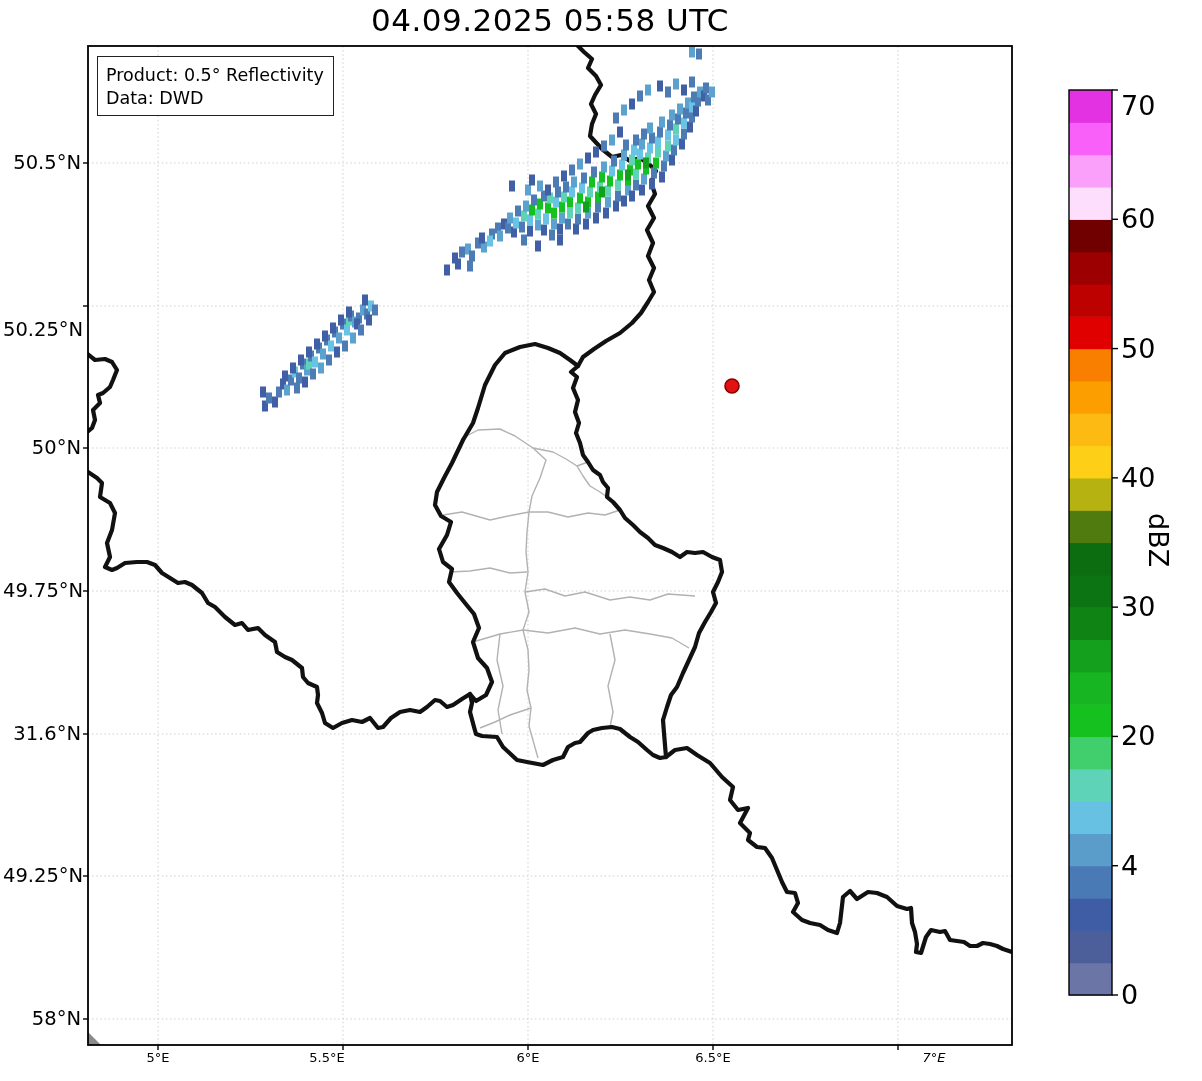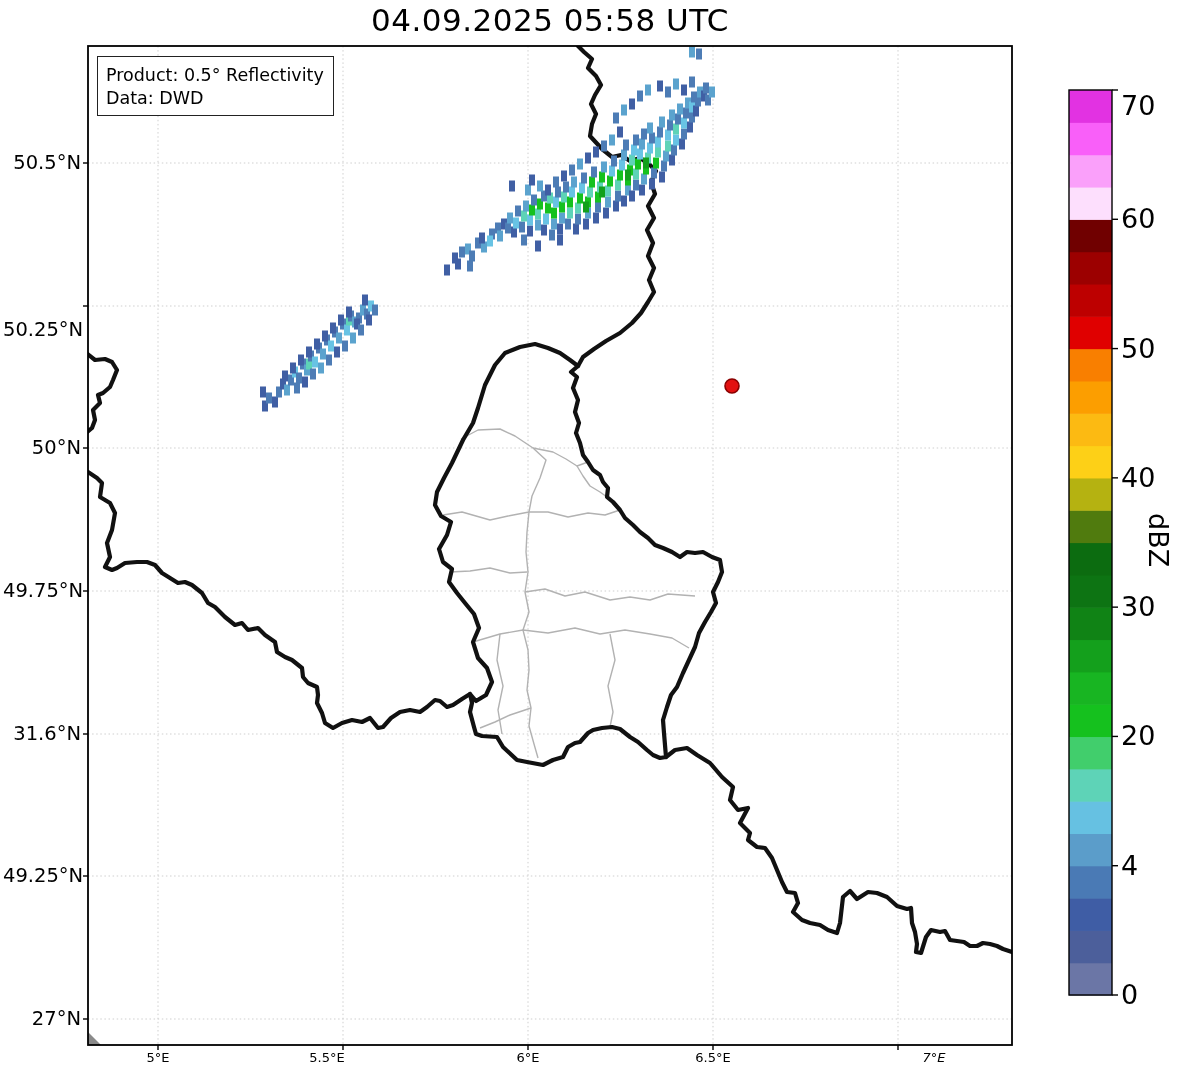--- a/index.html
+++ b/index.html
@@ -341,21 +341,21 @@
       <div class="xlab" style="left: 272px;">5.5°E</div>
       <div class="xlab" style="left: 473px;">6°E</div>
       <div class="xlab" style="left: 658px;">6.5°E</div>
       <div class="xlab" style="left: 879px; font-style: italic;">7°E</div>
       <div class="ylab" style="top: 151px;">50.5°N</div>
       <div class="ylab" style="top: 294px; margin-top: 24px;">50.25°N</div>
       <div class="ylab" style="top: 436px;">50°N</div>
       <div class="ylab" style="top: 579px;">49.75°N</div>
       <div class="ylab" style="top: 722px;">31.6°N</div>
       <div class="ylab" style="top: 864px;">49.25°N</div>
-      <div class="ylab" style="top: 1007px;">27°N</div>
+      <div class="ylab" style="top: 1007px;">58°N</div>
       <div class="cblab" style="top: 978px;">0</div>
       <div class="cblab" style="top: 848.714px;">4</div>
       <div class="cblab" style="top: 719.429px;">20</div>
       <div class="cblab" style="top: 590.143px;">30</div>
       <div class="cblab" style="top: 460.857px;">40</div>
       <div class="cblab" style="top: 331.571px;">50</div>
       <div class="cblab" style="top: 202.286px;">60</div>
       <div class="cblab" style="top: 73px; margin-top: 16px;">70</div>
     </div>
 </div>

